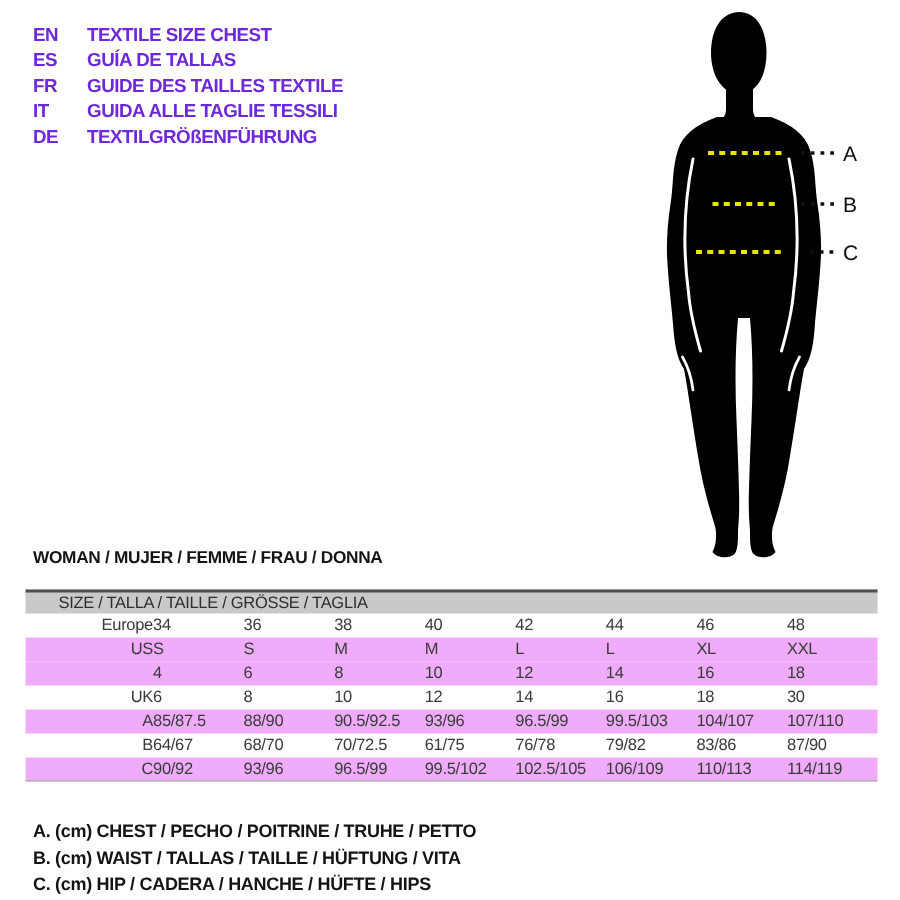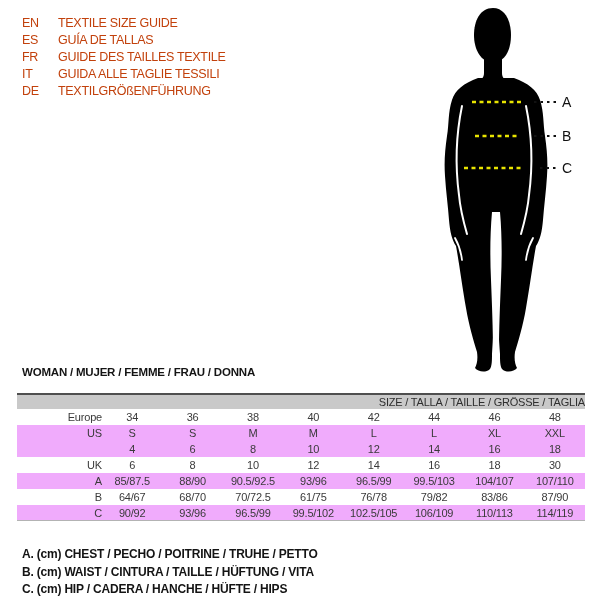--- a/index.html
+++ b/index.html
@@ -9,24 +9,24 @@
     background: #ffffff;
     font-family: "Liberation Sans", sans-serif;
     color: #111;
     overflow: hidden;
   }
 
   
   .lang-block {
     position: absolute;
     left: 22px; top: 15px;
-    font-weight: normal;
+    font-weight: bold;
     font-size: 12.5px;
     letter-spacing: -0.3px;
-    color: #c2410c;
+    color: #6d28d9;
   }
   .lang-row { display: flex; line-height: 17px; }
   .lang-code { width: 36px; flex: 0 0 36px; }
   .lang-text { white-space: nowrap; }
 
   
   .figure-wrap { position: absolute; left: 0; top: 0; width: 600px; height: 600px; }
   .figure-wrap svg { display: block; }
   .marker-label {
     position: absolute;
@@ -57,54 +57,53 @@
     width: 568px;
     font-size: 11px;
     letter-spacing: -0.2px;
     color: #3a3a3a;
   }
   .t-header {
     background: #c9c9c9;
     border-top: 2px solid #4f4f4f;
     height: 16px;
     line-height: 15px;
-    padding-left: 8px;
+    padding-left: 22px;
     color: #2e2e2e;
     white-space: nowrap;
-    text-align: right;
   }
   .t-row {
     display: grid;
     grid-template-columns: 85px repeat(8, 1fr);
     height: 16px;
     line-height: 16px;
   }
   .t-row.shaded { background: #f0abfc; }
   .t-row .t-label { text-align: right; padding-left: 6px; white-space: nowrap; }
-  .t-row .t-cell { text-align: center; white-space: nowrap; }
+  .t-row .t-cell { white-space: nowrap; }
   .t-bottom { border-bottom: 1px solid #b3b3b3; }
 
   
   .legend {
     position: absolute;
     left: 22px; top: 546px;
     font-weight: bold;
     font-size: 12px;
     letter-spacing: -0.2px;
     color: #141414;
   }
   .legend-line { line-height: 17.5px; white-space: nowrap; }
 </style>
 </head>
 <body>
 
 <div class="lang-block">
   <div class="lang-row">
     <span class="lang-code">EN</span>
-    <span class="lang-text">TEXTILE SIZE GUIDE</span>
+    <span class="lang-text">TEXTILE SIZE CHEST</span>
   </div>
   <div class="lang-row">
     <span class="lang-code">ES</span>
     <span class="lang-text">GUÍA DE TALLAS</span>
   </div>
   <div class="lang-row">
     <span class="lang-code">FR</span>
     <span class="lang-text">GUIDE DES TAILLES TEXTILE</span>
   </div>
   <div class="lang-row">
@@ -267,15 +266,15 @@
     <span class="t-cell">99.5/102</span>
     <span class="t-cell">102.5/105</span>
     <span class="t-cell">106/109</span>
     <span class="t-cell">110/113</span>
     <span class="t-cell">114/119</span>
   </div>
 </div>
 
 <div class="legend">
   <div class="legend-line">A. (cm) CHEST / PECHO / POITRINE / TRUHE / PETTO</div>
-  <div class="legend-line">B. (cm) WAIST / CINTURA / TAILLE / HÜFTUNG / VITA</div>
+  <div class="legend-line">B. (cm) WAIST / TALLAS / TAILLE / HÜFTUNG / VITA</div>
   <div class="legend-line">C. (cm) HIP / CADERA / HANCHE / HÜFTE / HIPS</div>
 </div>
 
 </body></html>

